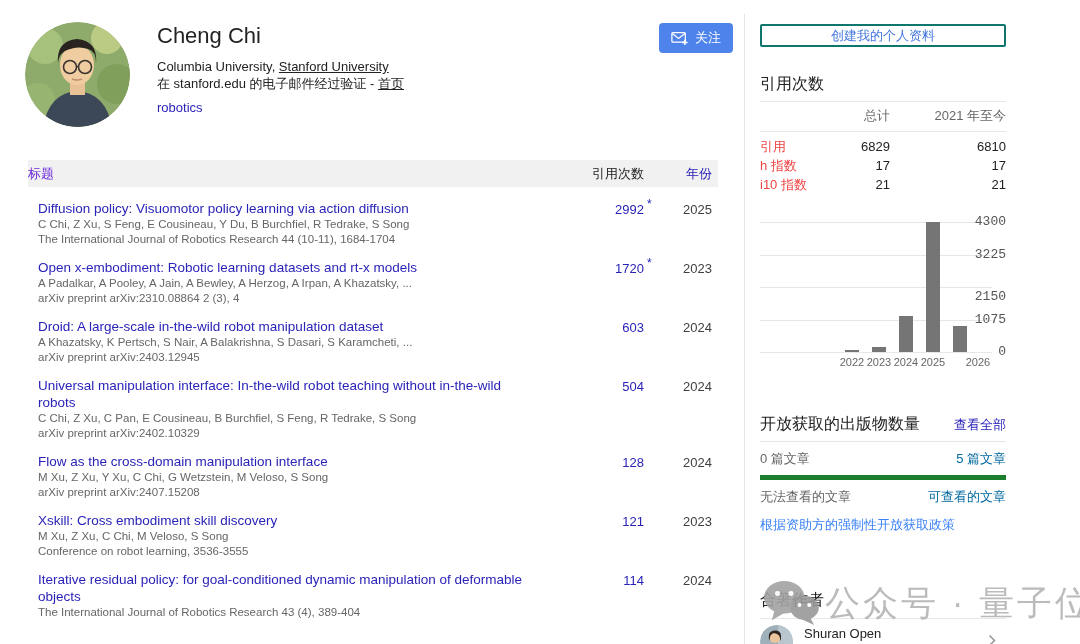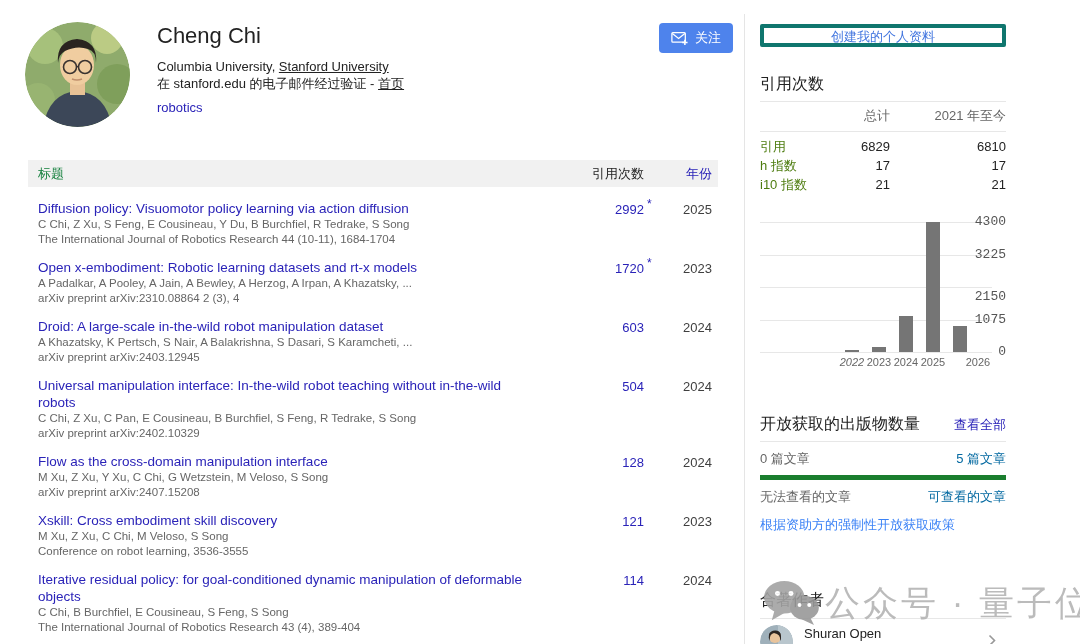--- a/index.html
+++ b/index.html
@@ -20,47 +20,47 @@
   .ulink { color:#222; text-decoration:underline; }
   .interest { display:inline-block; margin-top:8px; font-size:13px; color:#2a23b8; }
 
   .follow-btn { position:absolute; left:659px; top:23px; display:inline-flex; align-items:center;
     gap:7px; background:#4e83ec; border:none; border-radius:4px; color:#fff; font-size:13px;
     padding:6px 12px; cursor:pointer; font-family:inherit; }
 
   
   .pub-table { position:absolute; left:28px; top:160px; width:690px; }
   .thead { display:flex; align-items:center; background:#f1f1f1; height:27px; font-size:13px; }
-  .th-title { flex:1; color:#15803d; padding-left:10px; }
+  .th-title { flex:1; color:#6d28d9; }
   .col-cite { width:86px; text-align:right; }
   .col-star { width:16px; }
   .col-year { width:58px; text-align:right; padding-right:6px; }
   .th-cite { color:#222; }
   .th-year { color:#2a23b8; }
   .pub-row { display:flex; padding-top:13px; }
   .pub-main { flex:1; padding-left:10px; padding-right:16px; }
   .pub-title { display:block; font-size:13.5px; line-height:17px; color:#2a23b8; }
   .pub-authors, .pub-venue { font-size:11.5px; line-height:13.5px; color:#666; margin-top:1px; }
   .pub-cite { width:86px; text-align:right; font-size:13px; padding-top:2px; }
   .pub-cite a { color:#2a23b8; }
   .pub-star { width:16px; font-size:12px; color:#2a23b8; position:relative; top:-3px; padding-left:3px; }
   .pub-year { width:58px; text-align:right; padding-right:6px; font-size:13px; color:#3f3f3f; padding-top:2px; }
 
   
   .sidebar { position:absolute; left:760px; top:0; width:246px; }
-  .create-btn { margin-top:24px; width:100%; height:23px; background:#fff; border:4px solid #0f766e;
+  .create-btn { margin-top:24px; width:100%; height:23px; background:#fff; border:2px solid #0f766e;
     border-radius:2px; color:#4175df; font-size:13px; cursor:pointer; font-family:inherit; }
   .side-h { font-size:16px; font-weight:500; color:#222; line-height:19px; }
   .hline { height:1px; background:#e7e7e7; }
   .citedby { margin-top:27px; }
   .citedby .hline { margin-top:8px; }
   .stats-grid { display:grid; grid-template-columns:78px 52px 116px; font-size:13px; line-height:19px; }
   .stats-grid .head { color:#666; padding:4px 0 3px; }
   .sg-r { text-align:right; }
-  .sg-label { color:#4d7c0f; }
+  .sg-label { color:#ef4444; }
   .sg-val { text-align:right; color:#222; }
   .stats-body { padding-top:5px; }
 
   
   .chart { position:relative; margin-top:24px; height:156px; }
   .gridline { position:absolute; left:0; height:1px; background:#e7e7e7; }
   .ytick { position:absolute; right:0; width:42px; text-align:right; font-size:13px; color:#555; line-height:16px;font-family:Liberation Mono, monospace; }
   .bar { position:absolute; width:14px; }
   .xtick { position:absolute; top:138px; width:36px; text-align:center; font-size:11px; color:#666; }
 
@@ -203,21 +203,20 @@
             <div class="pub-authors">M Xu, Z Xu, C Chi, M Veloso, S Song</div>
             <div class="pub-venue">Conference on robot learning, 3536-3555</div>
           </div>
           <div class="pub-cite"><a>121</a></div>
           <div class="pub-star"></div>
           <div class="pub-year">2023</div>
         </div>
         <div class="pub-row">
           <div class="pub-main">
             <a class="pub-title">Iterative residual policy: for goal-conditioned dynamic manipulation of deformable objects</a>
-            <div class="pub-authors">C Chi, B Burchfiel, E Cousineau, S Feng, S Song</div>
             <div class="pub-venue">The International Journal of Robotics Research 43 (4), 389-404</div>
           </div>
           <div class="pub-cite"><a>114</a></div>
           <div class="pub-star"></div>
           <div class="pub-year">2024</div>
         </div>
         <div class="pub-row"></div>
       </div>
   </div>
 
@@ -251,21 +250,21 @@
         <div class="ytick" style="top: 126px;">0</div>
         <div class="gridline" style="top: 101.5px; width: 232px;"></div>
         <div class="ytick" style="top: 93.5px;">1075</div>
         <div class="gridline" style="top: 69px; width: 232px;"></div>
         <div class="ytick" style="top: 71px;">2150</div>
         <div class="gridline" style="top: 36.5px; width: 232px;"></div>
         <div class="ytick" style="top: 28.5px;">3225</div>
         <div class="gridline" style="top: 4px; width: 232px;"></div>
         <div class="ytick" style="top: -4px;">4300</div>
         <div class="bar" style="left: 85px; height: 1.51163px; top: 132.488px; background: rgb(117, 117, 117);"></div>
-        <div class="xtick" style="left: 74px; font-style: italic;">2022</div>
+        <div class="xtick" style="left: 74px;">2022</div>
         <div class="bar" style="left: 112px; height: 5.44186px; top: 128.558px; background: rgb(117, 117, 117);"></div>
         <div class="xtick" style="left: 101px;">2023</div>
         <div class="bar" style="left: 139px; height: 36.2791px; top: 97.7209px; background: rgb(117, 117, 117);"></div>
         <div class="xtick" style="left: 128px;">2024</div>
         <div class="bar" style="left: 166px; height: 130px; top: 4px; background: rgb(117, 117, 117);"></div>
         <div class="xtick" style="left: 155px;">2025</div>
         <div class="bar" style="left: 193px; height: 26.3023px; top: 107.698px; background: rgb(117, 117, 117);"></div>
         <div class="xtick" style="left: 200px;">2026</div>
       </div>
 

